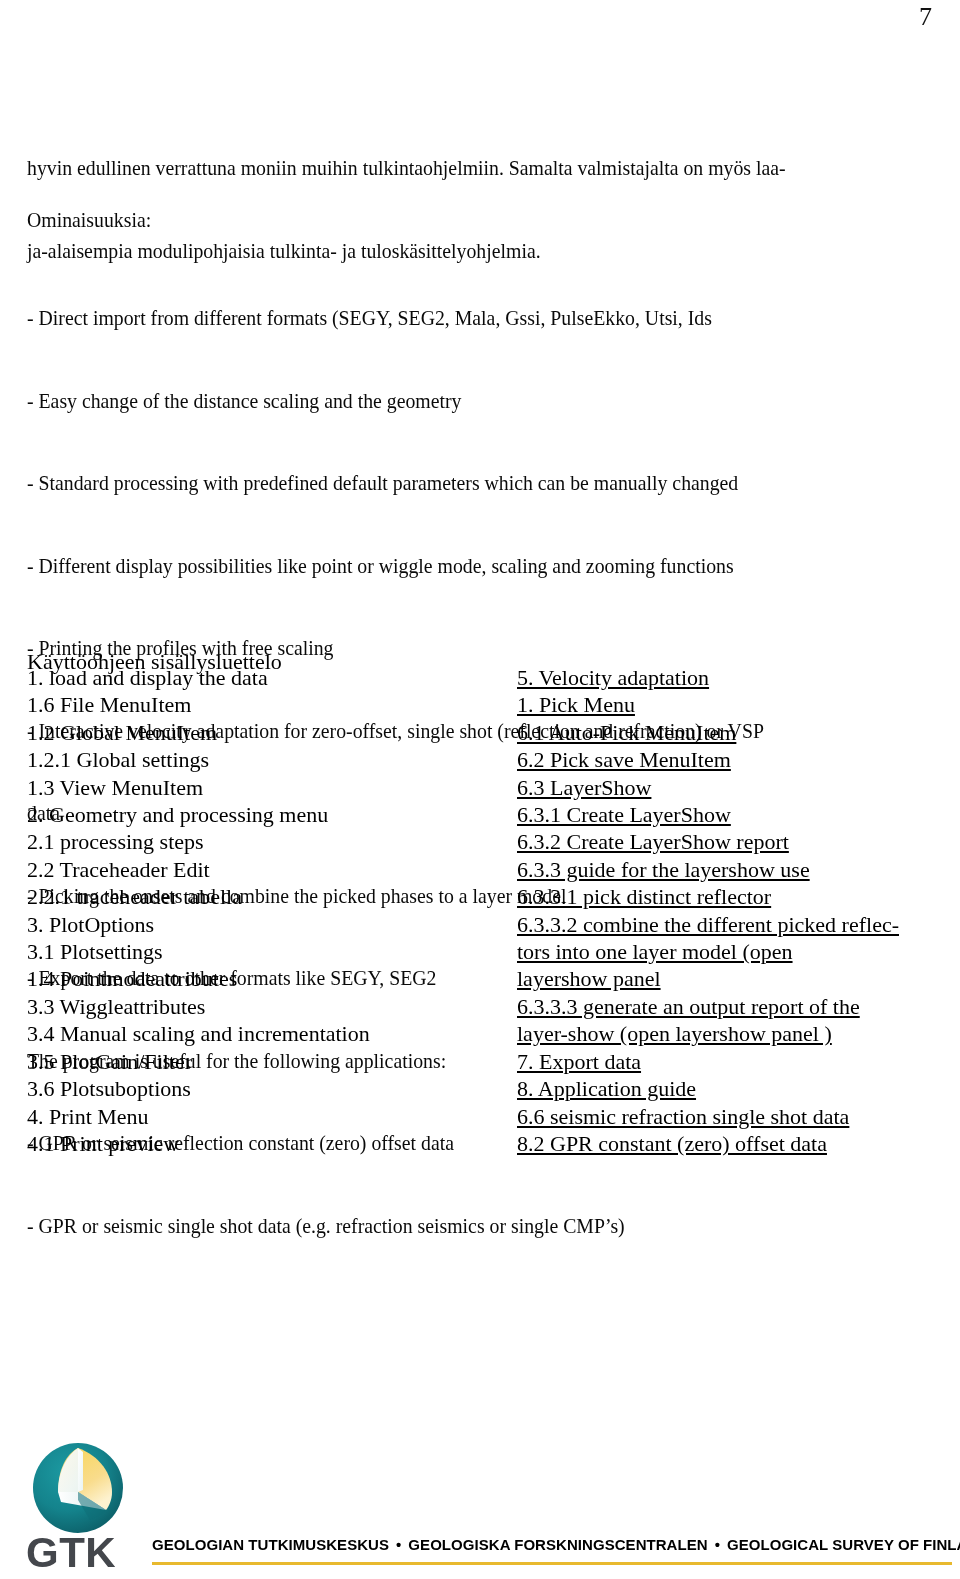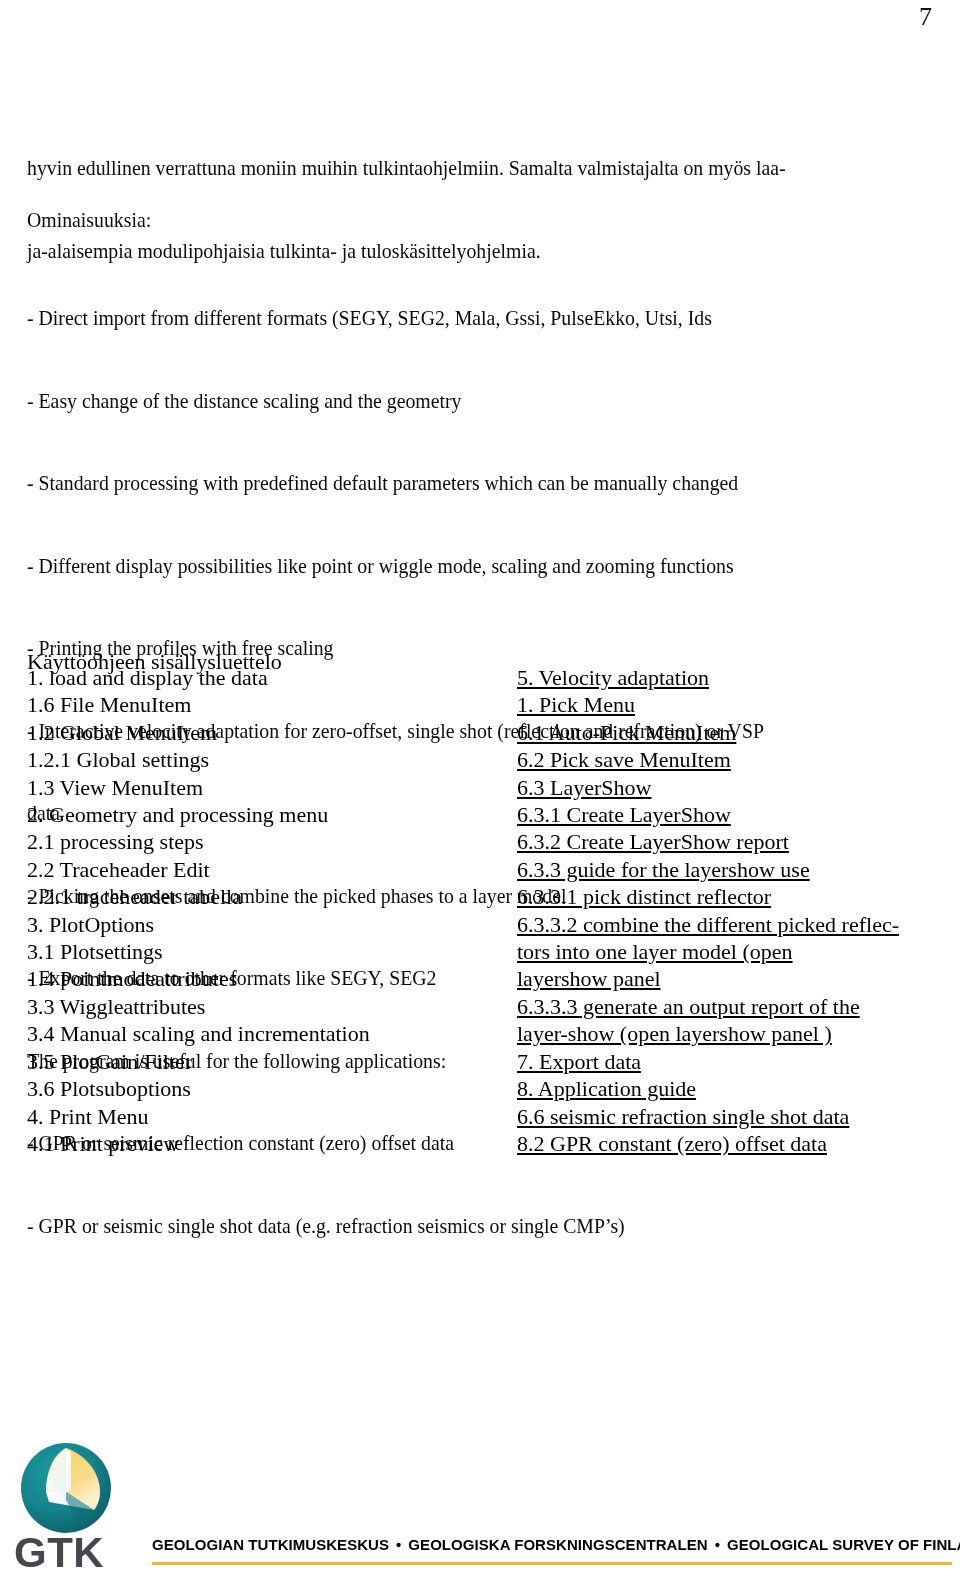--- a/index.html
+++ b/index.html
@@ -63,21 +63,21 @@
     line-height: 27.4px;
     font-family: "Liberation Serif", "DejaVu Serif", serif;
   }
   #toc-col-left  { left: 27px;  width: 470px; }
   #toc-col-right { left: 517px; width: 430px; text-decoration: underline; }
   .toc-col .toc-entry { display: block; white-space: pre-wrap; }
 
   
   #footer {
     position: absolute;
-    left: 4px;
+    left: 16px;
     top: 1432px;
     width: 820px;
     height: 147px;
   }
   #logo-mark {
     position: absolute;
     left: 14px;
     top: 8px;
     width: 96px;
     height: 96px;

